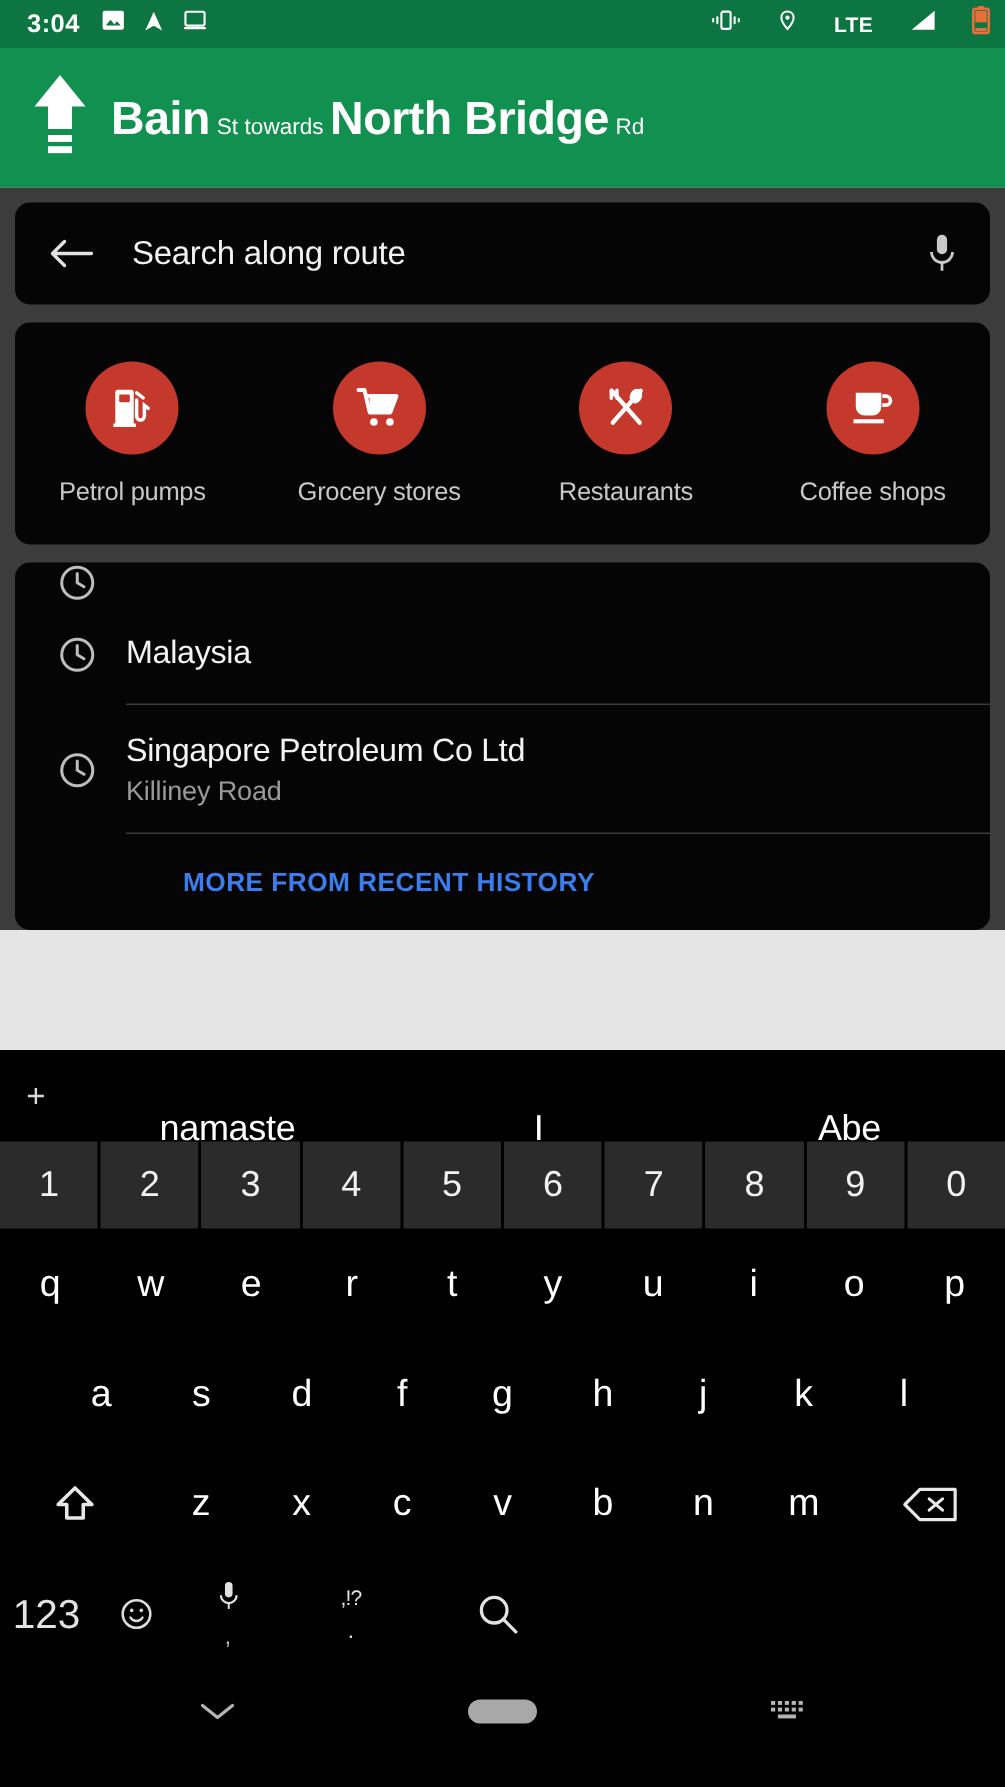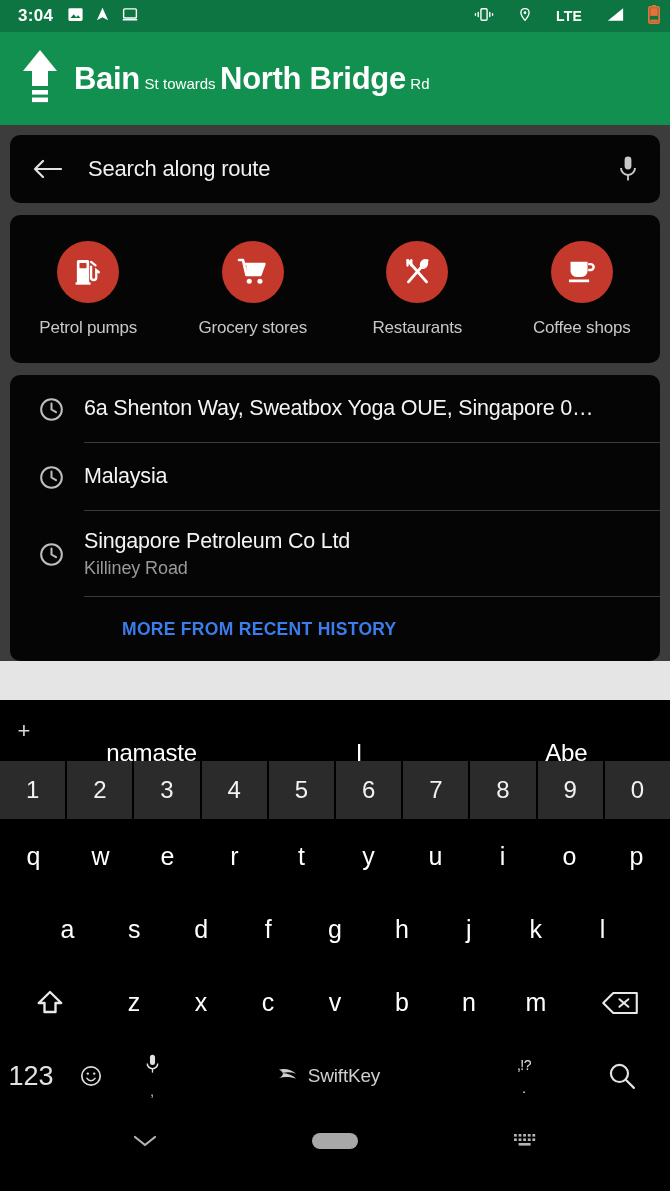--- a/index.html
+++ b/index.html
@@ -273,23 +273,20 @@
 
     <div class="hist-card">
 
       <div class="hist-row">
         <div class="hist-icon" style="align-self:center">
           <svg width="27" height="27" viewBox="0 0 24 24">
               <circle cx="12" cy="12" r="9.2" fill="none" stroke="#bdbdbd" stroke-width="1.8"></circle>
               <path d="M12 6.6V12l4 2.4" fill="none" stroke="#bdbdbd" stroke-width="1.8" stroke-linecap="round"></path>
             </svg>
         </div>
-        <div class="hist-body with-sep">
-          <div class="hist-title">6a Shenton Way, Sweatbox Yoga OUE, Singapore 0…</div>
-        </div>
       </div>
 
       <div class="hist-row">
         <div class="hist-icon" style="align-self:center">
           <svg width="27" height="27" viewBox="0 0 24 24">
               <circle cx="12" cy="12" r="9.2" fill="none" stroke="#bdbdbd" stroke-width="1.8"></circle>
               <path d="M12 6.6V12l4 2.4" fill="none" stroke="#bdbdbd" stroke-width="1.8" stroke-linecap="round"></path>
             </svg>
         </div>
         <div class="hist-body with-sep">
@@ -397,30 +394,20 @@
       </div>
       <div class="fn fn-mic">
         <span>
           <svg width="15" height="22" viewBox="0 0 16 22">
               <rect x="5.3" y="1" width="5.4" height="11" rx="2.7" fill="#e2e2e2"></rect>
               <path d="M2.4 10.4a5.6 5.6 0 0011.2 0" fill="none" stroke="#e2e2e2" stroke-width="1.6"></path>
               <rect x="7.3" y="15.6" width="1.4" height="4.6" fill="#e2e2e2"></rect>
             </svg>
         </span>
         <span class="comma">,</span>
-      </div>
-      <div class="fn fn-space">
-        <span class="swiftkey-wrap">
-          <span>
-            <svg width="26" height="18" viewBox="0 0 26 18">
-                <path d="M1 4.5c6-1.6 13 .2 17 4.2-4.5-1.6-9.4-1.8-13.6-.6 5.3.2 10.4 2.3 13.8 5.6-5.6-2.2-12-2.4-17.2-.6 4.2-2.2 6.2-5.4 0-8.6z" fill="#cfcfcf"></path>
-              </svg>
-          </span>
-          <span class="sk-text">SwiftKey</span>
-        </span>
       </div>
       <div class="fn fn-punct">
         <span class="top">,!?</span>
         <span class="dot">.</span>
       </div>
       <div class="fn fn-search">
         <svg width="30" height="30" viewBox="0 0 26 26">
             <circle cx="10.8" cy="10.8" r="7.4" fill="none" stroke="#e2e2e2" stroke-width="1.9"></circle>
             <path d="M16.3 16.3l7 7" stroke="#e2e2e2" stroke-width="1.9" stroke-linecap="round"></path>
           </svg>

